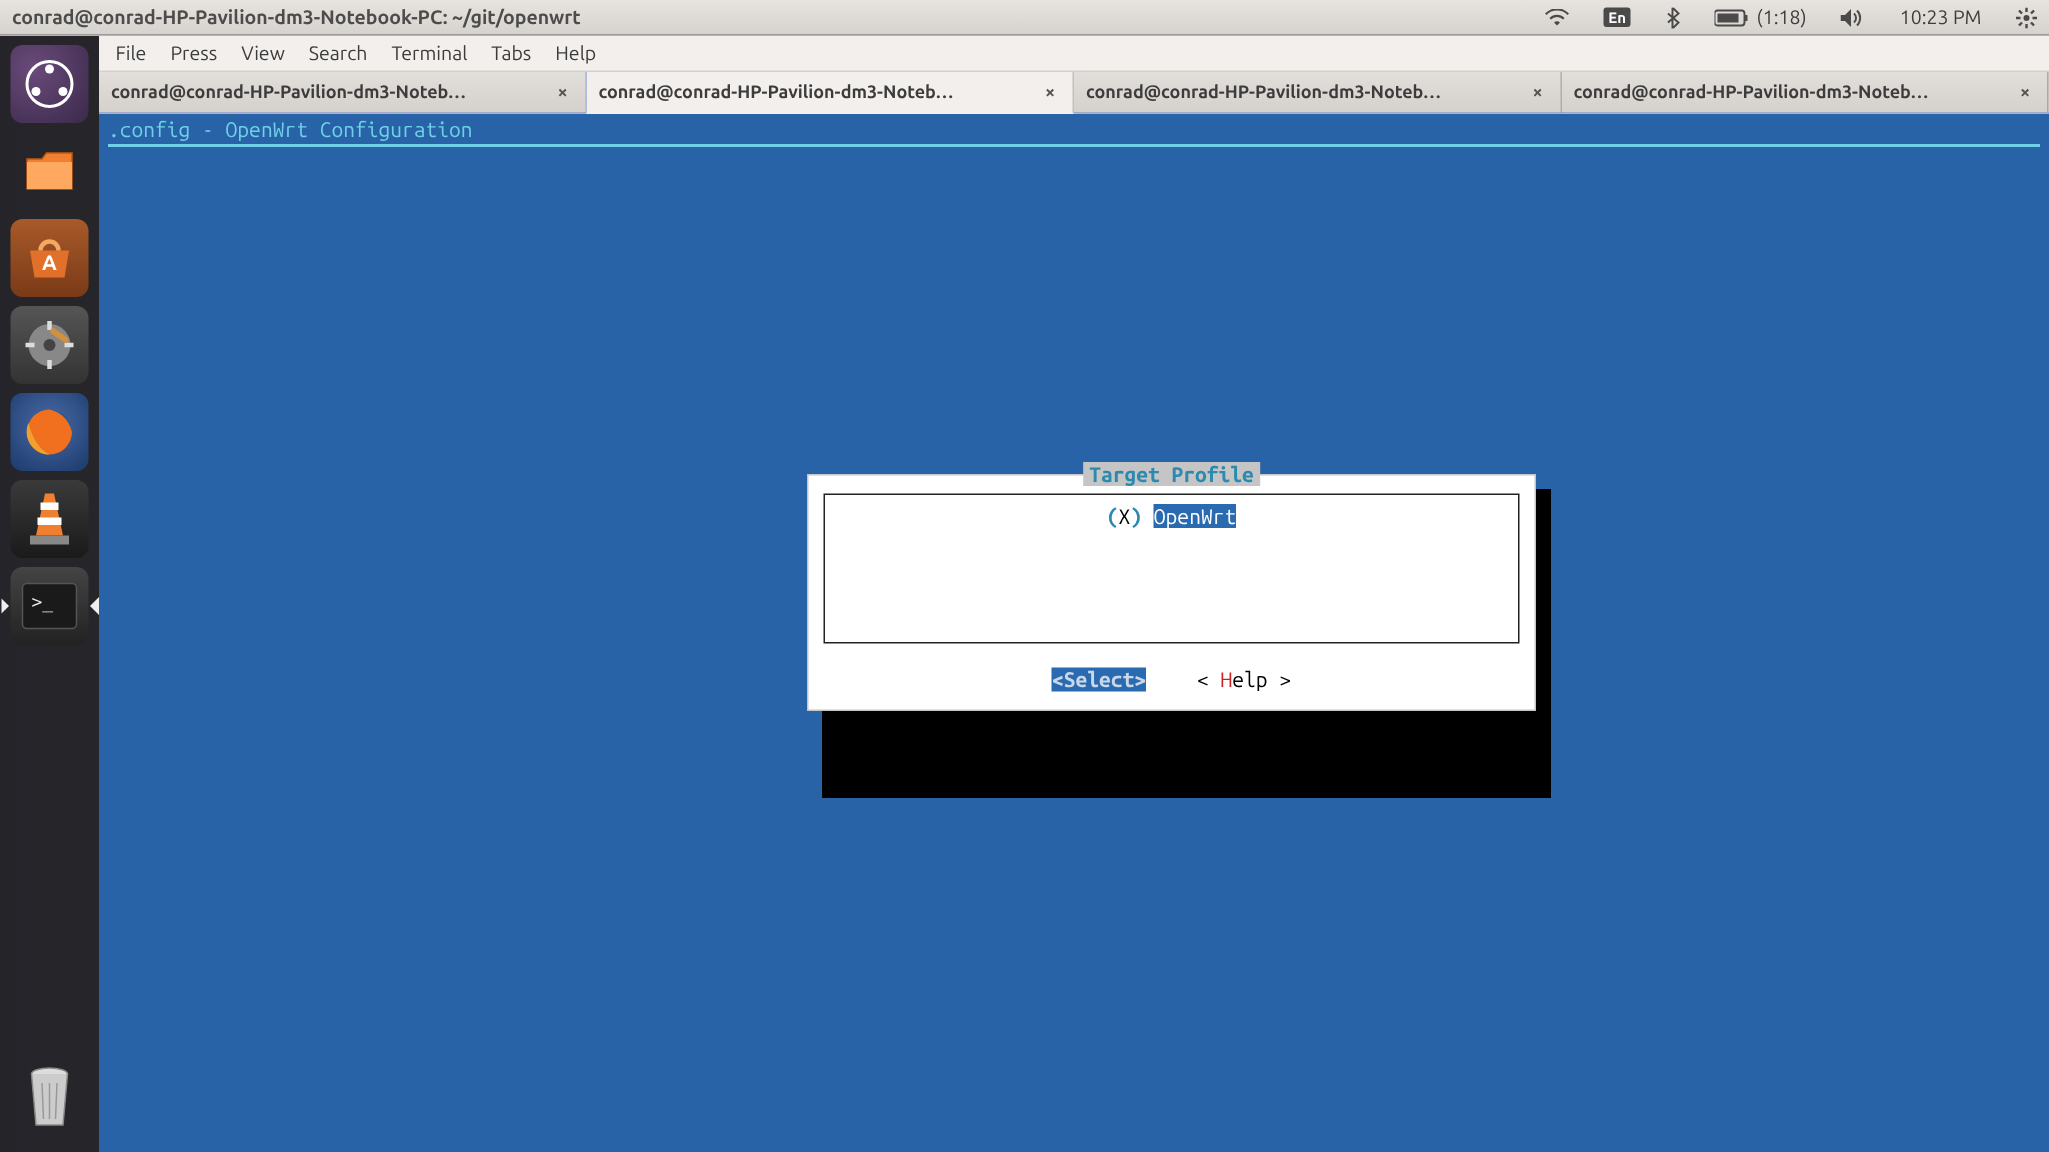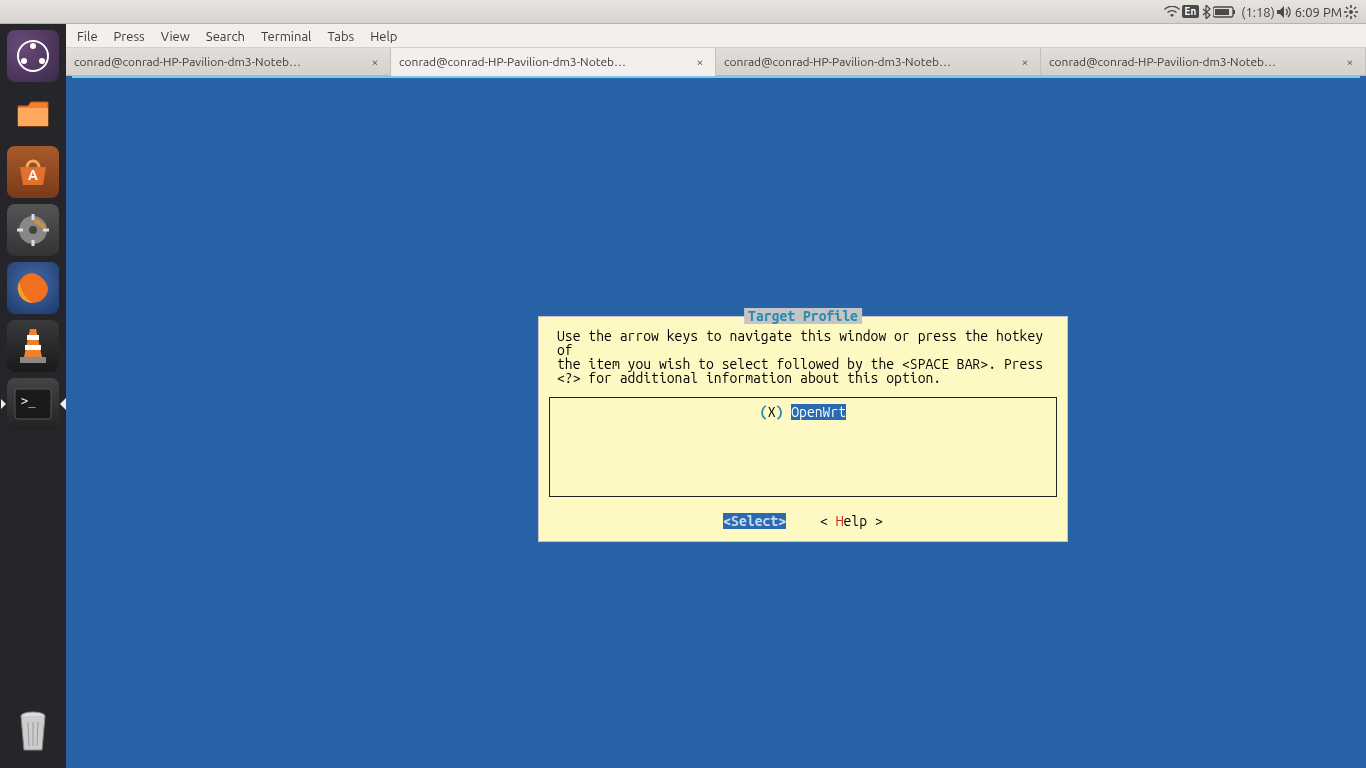--- a/index.html
+++ b/index.html
@@ -19,21 +19,21 @@
     border-bottom: 1px solid #b8b4af;
     display: flex;
     align-items: center;
     padding: 0 8px;
     font-size: 13px;
     font-weight: bold;
     color: #4c4c4c;
   }
   .titlebar .title-text { flex: 0 0 auto; }
   .titlebar .spacer { flex: 1; }
-  .titlebar .sys-icons { display: flex; align-items: center; gap: 2px; font-size: 13px; font-weight: normal; color: #3c3c3c; }
+  .titlebar .sys-icons { display: flex; align-items: center; gap: 23px; font-size: 13px; font-weight: normal; color: #3c3c3c; }
   .titlebar .sys-icons .ic { display: inline-flex; align-items: center; justify-content: center; }
   .titlebar .battery-wrap { display: inline-flex; align-items: center; gap: 4px; }
   .titlebar .en-badge {
     background: #4a4a4a; color: #fff; font-size: 10px; font-weight: bold;
     padding: 1px 3px; border-radius: 2px;
   }
 
   
   .menubar {
     position: absolute;
@@ -54,20 +54,21 @@
   .tabbar {
     position: absolute;
     top: 48px; left: 66px; right: 0;
     height: 28px;
     background: #1d4ed8;
     border-bottom: 1px solid #b8b4af;
     display: flex;
     align-items: stretch;
     font-size: 12px;
     color: #3c3c3c;
+    font-weight: bold;
   }
   .tab {
     flex: 1;
     display: flex;
     align-items: center;
     padding: 0 8px;
     gap: 6px;
     border-right: 1px solid #c4c0bb;
     background: linear-gradient(to bottom, #e2ded9, #d4d0cb);
     min-width: 0;
@@ -160,22 +161,22 @@
   
   .dialog-shadow {
     position: absolute;
     left: 482px; top: 250px;
     width: 486px; height: 206px;
     background: #000;
   }
   .dialog {
     position: absolute;
     left: 472px; top: 240px;
-    width: 530px;
-    background: #fef9c3;
+    width: 486px;
+    background: #ffffff;
     border: 1px solid #c5c5c5;
     color: #000;
     font-family: "Ubuntu Mono", "DejaVu Sans Mono", monospace;
     font-size: 14px;
     padding: 8px;
   }
   .dialog-title {
     position: absolute;
     top: -9px; left: 50%; transform: translateX(-50%);
     padding: 0 4px;
@@ -210,20 +211,21 @@
     padding: 4px 0 4px 0;
   }
   .nc-btn { white-space: pre; }
   .nc-btn.sel { background: #2a6ab0; color: #c9d8e8; font-weight: bold; }
   .nc-btn .hotkey { color: #c22; }
 </style>
 </head>
 <body>
 
 <div class="titlebar">
+  <span class="title-text">conrad@conrad-HP-Pavilion-dm3-Notebook-PC: ~/git/openwrt</span>
   <span class="spacer"></span>
   <span class="sys-icons">
     <span class="ic">
       <svg width="16" height="12" viewBox="0 0 16 12">
           <path d="M8 11 L6 9 A3 3 0 0 1 10 9 Z M3 6 A7 7 0 0 1 13 6 L12 7 A5.5 5.5 0 0 0 4 7 Z M0 3 A11 11 0 0 1 16 3 L15 4 A9.5 9.5 0 0 0 1 4 Z" fill="#4a4a4a"></path>
         </svg>
     </span>
     <span class="en-badge">En</span>
     <span class="ic">
       <svg width="10" height="14" viewBox="0 0 10 14">
@@ -237,21 +239,21 @@
           <rect x="2" y="3" width="14" height="6" fill="#4a4a4a"></rect>
         </svg>
       <span>(1:18)</span>
     </span>
     <span class="ic">
       <svg width="16" height="14" viewBox="0 0 16 14">
           <path d="M0 5 L3 5 L7 1 L7 13 L3 9 L0 9 Z" fill="#4a4a4a"></path>
           <path d="M9 4 A4 4 0 0 1 9 10 M11 2 A7 7 0 0 1 11 12" stroke="#4a4a4a" stroke-width="1.3" fill="none"></path>
         </svg>
     </span>
-    <span>6:09 PM</span>
+    <span>10:23 PM</span>
     <span class="ic">
       <svg width="14" height="14" viewBox="0 0 14 14">
           <circle cx="7" cy="7" r="2" fill="#4a4a4a"></circle>
           <g stroke="#4a4a4a" stroke-width="1.6">
             <line x1="7" y1="0" x2="7" y2="3"></line>
             <line x1="7" y1="11" x2="7" y2="14"></line>
             <line x1="0" y1="7" x2="3" y2="7"></line>
             <line x1="11" y1="7" x2="14" y2="7"></line>
             <line x1="2" y1="2" x2="4" y2="4"></line>
             <line x1="10" y1="10" x2="12" y2="12"></line>
@@ -354,28 +356,26 @@
         <ellipse cx="18" cy="6" rx="12" ry="4" fill="#ddd" stroke="#888"></ellipse>
         <path d="M6 6 L9 40 L27 40 L30 6" fill="#ccc" stroke="#888"></path>
         <line x1="13" y1="12" x2="14" y2="36" stroke="#999"></line>
         <line x1="18" y1="12" x2="18" y2="36" stroke="#999"></line>
         <line x1="23" y1="12" x2="22" y2="36" stroke="#999"></line>
       </svg>
   </div>
 </div>
 
 <div class="terminal-area">
+  <div class="config-header">.config - OpenWrt Configuration</div>
   <div class="config-rule"></div>
 
   <div class="dialog-shadow"></div>
   <div class="dialog">
     <div class="dialog-title">Target Profile</div>
-    <div class="dialog-instructions">Use the arrow keys to navigate this window or press the hotkey of
-the item you wish to select followed by the &lt;SPACE BAR&gt;. Press
-&lt;?&gt; for additional information about this option.</div>
 
     <div class="options-box">
       <div class="option-row"><span class="opt-paren">(</span><span>X</span><span class="opt-paren">)</span> <span class="opt-selected">OpenWrt</span></div>
     </div>
 
     <div class="dialog-hr-gap"></div>
 
     <div class="button-row">
       <span class="nc-btn sel"><span>&lt;Select&gt;</span></span>
       <span class="nc-btn"><span>&lt; </span><span class="hotkey">H</span><span>elp &gt;</span></span>

